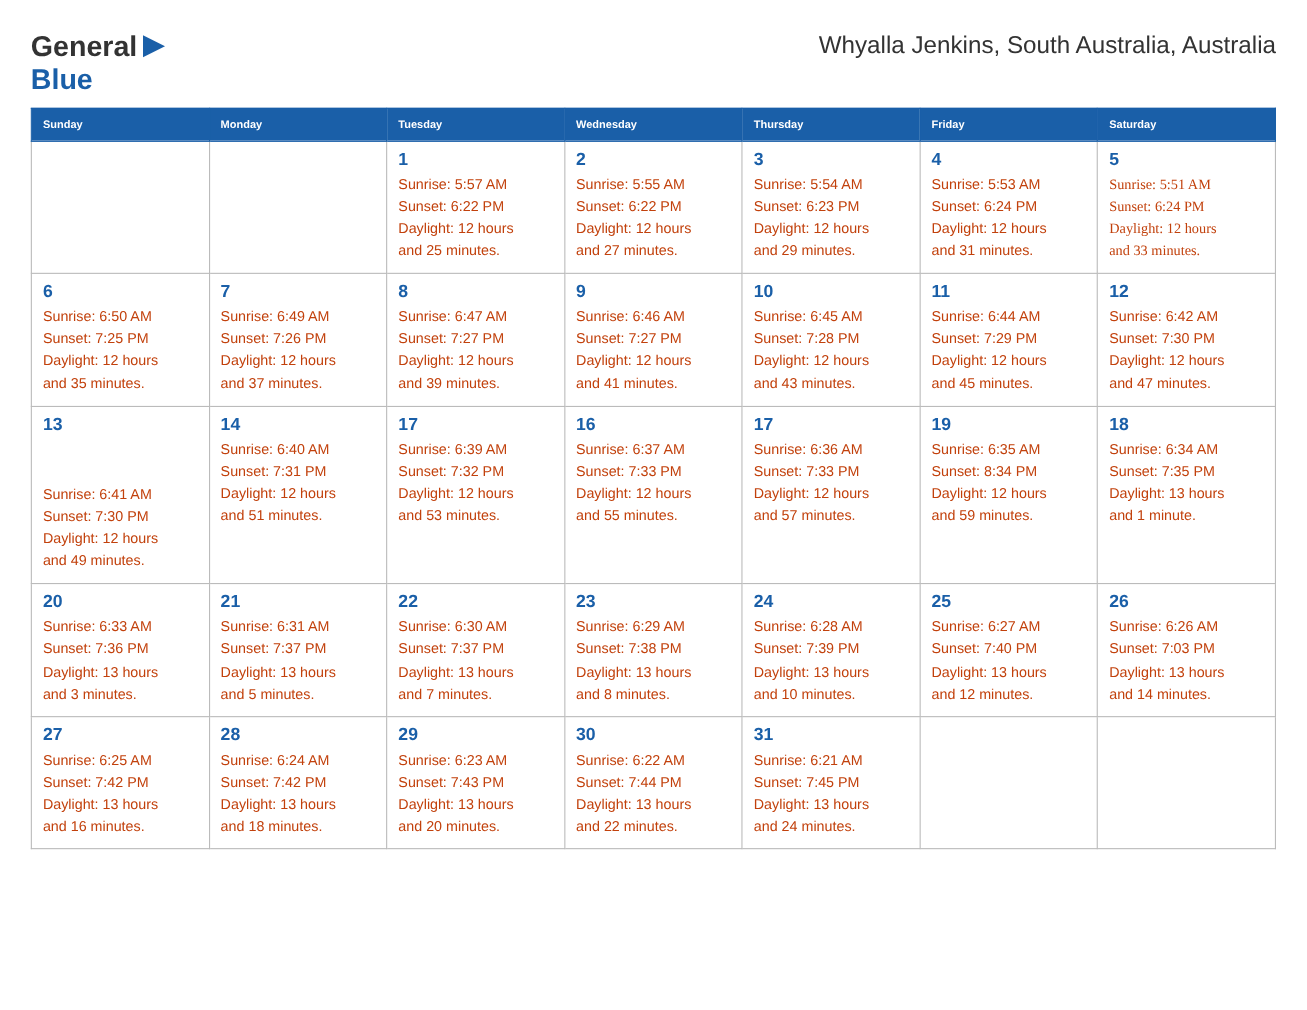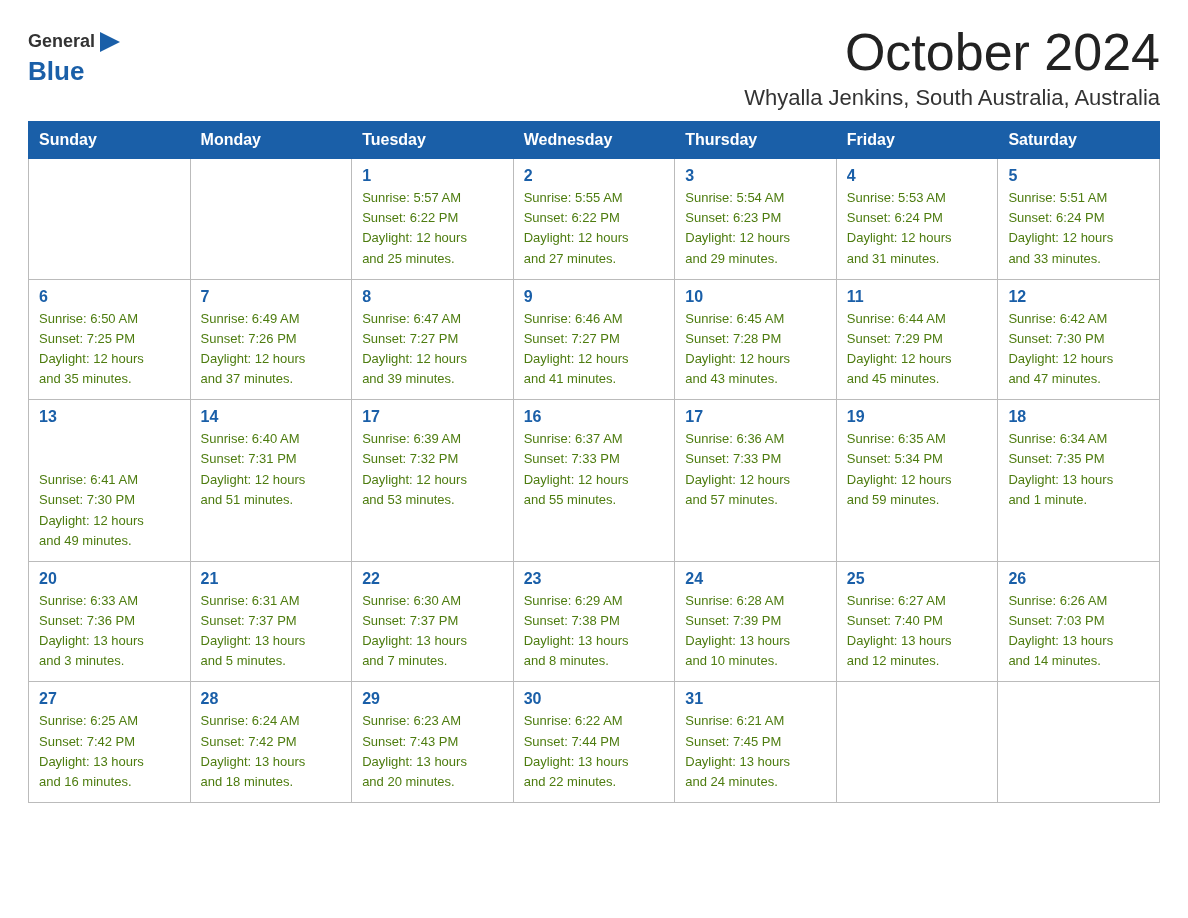--- a/index.html
+++ b/index.html
@@ -17,21 +17,21 @@
       align-items: flex-start;
       margin-bottom: 6px;
     }
     .logo {
       display: flex;
       flex-direction: column;
       align-items: flex-start;
       padding-top: 4px;
     }
     .logo-text {
-      font-size: 18px;
+      font-size: 26px;
       font-weight: bold;
       color: #333;
       display: flex;
       align-items: center;
       gap: 0;
       line-height: 1.1;
     }
     .logo-general {
       color: #333;
     }
@@ -56,21 +56,21 @@
       margin-top: 4px;
     }
     .calendar {
       width: 100%;
       border-collapse: collapse;
       margin-top: 10px;
     }
     .calendar th {
       background: #1a5fa8;
       color: #fff;
-      font-size: 16px;
+      font-size: 10px;
       font-weight: bold;
       padding: 9px 10px;
       text-align: left;
       border: 1px solid #1a5fa8;
     }
     .calendar td {
       vertical-align: top;
       padding: 8px 10px 10px 10px;
       border: 1px solid #bbb;
       width: 14.28%;
@@ -81,21 +81,21 @@
     }
     .day-num {
       font-size: 16px;
       font-weight: bold;
       color: #1a5fa8;
       display: block;
       margin-bottom: 3px;
     }
     .day-info {
       font-size: 13px;
-      color: #4d7c0f;
+      color: #c2410c;
       line-height: 1.55;
     }
     .empty-cell {
       background: #f9f9f9;
     }
     .logo-wrapper {
       display: flex;
       align-items: center;
       gap: 0;
     }
@@ -111,21 +111,20 @@
         <svg width="28" height="28" viewBox="0 0 28 28" style="display:inline-block;vertical-align:middle;margin:0 1px;">
           <polygon points="4,4 24,14 4,24" fill="#1a5fa8"></polygon>
         </svg>
       </span>
     </div>
     <div>
       <span class="logo-blue">Blue</span>
     </div>
   </div>
   <div class="title-block">
-    <div class="month-title">October 2024</div>
     <div class="location-title">Whyalla Jenkins, South Australia, Australia</div>
   </div>
 </div>
 
 <table class="calendar">
   <thead>
     <tr>
       <th>Sunday</th>
       <th>Monday</th>
       <th>Tuesday</th>
@@ -162,21 +161,21 @@
         </td>
         <td>
           <span class="day-num">4</span>
           <div class="day-info" style="white-space: pre-line;">Sunrise: 5:53 AM
 Sunset: 6:24 PM
 Daylight: 12 hours
 and 31 minutes.</div>
         </td>
         <td>
           <span class="day-num">5</span>
-          <div class="day-info" style="white-space: pre-line;">Sunrise: 5:51 AM
+          <div class="day-info" style="white-space: pre-line; font-family: Liberation Serif, serif;">Sunrise: 5:51 AM
 Sunset: 6:24 PM
 Daylight: 12 hours
 and 33 minutes.</div>
         </td>
       </tr>
       <tr>
         <td>
           <span class="day-num">6</span>
           <div class="day-info" style="white-space: pre-line;">Sunrise: 6:50 AM
 Sunset: 7:25 PM
@@ -258,21 +257,21 @@
         <td>
           <span class="day-num">17</span>
           <div class="day-info" style="white-space: pre-line;">Sunrise: 6:36 AM
 Sunset: 7:33 PM
 Daylight: 12 hours
 and 57 minutes.</div>
         </td>
         <td>
           <span class="day-num">19</span>
           <div class="day-info" style="white-space: pre-line;">Sunrise: 6:35 AM
-Sunset: 5:34 PM
+Sunset: 8:34 PM
 Daylight: 12 hours
 and 59 minutes.</div>
         </td>
         <td>
           <span class="day-num">18</span>
           <div class="day-info" style="white-space: pre-line;">Sunrise: 6:34 AM
 Sunset: 7:35 PM
 Daylight: 13 hours
 and 1 minute.</div>
         </td>

